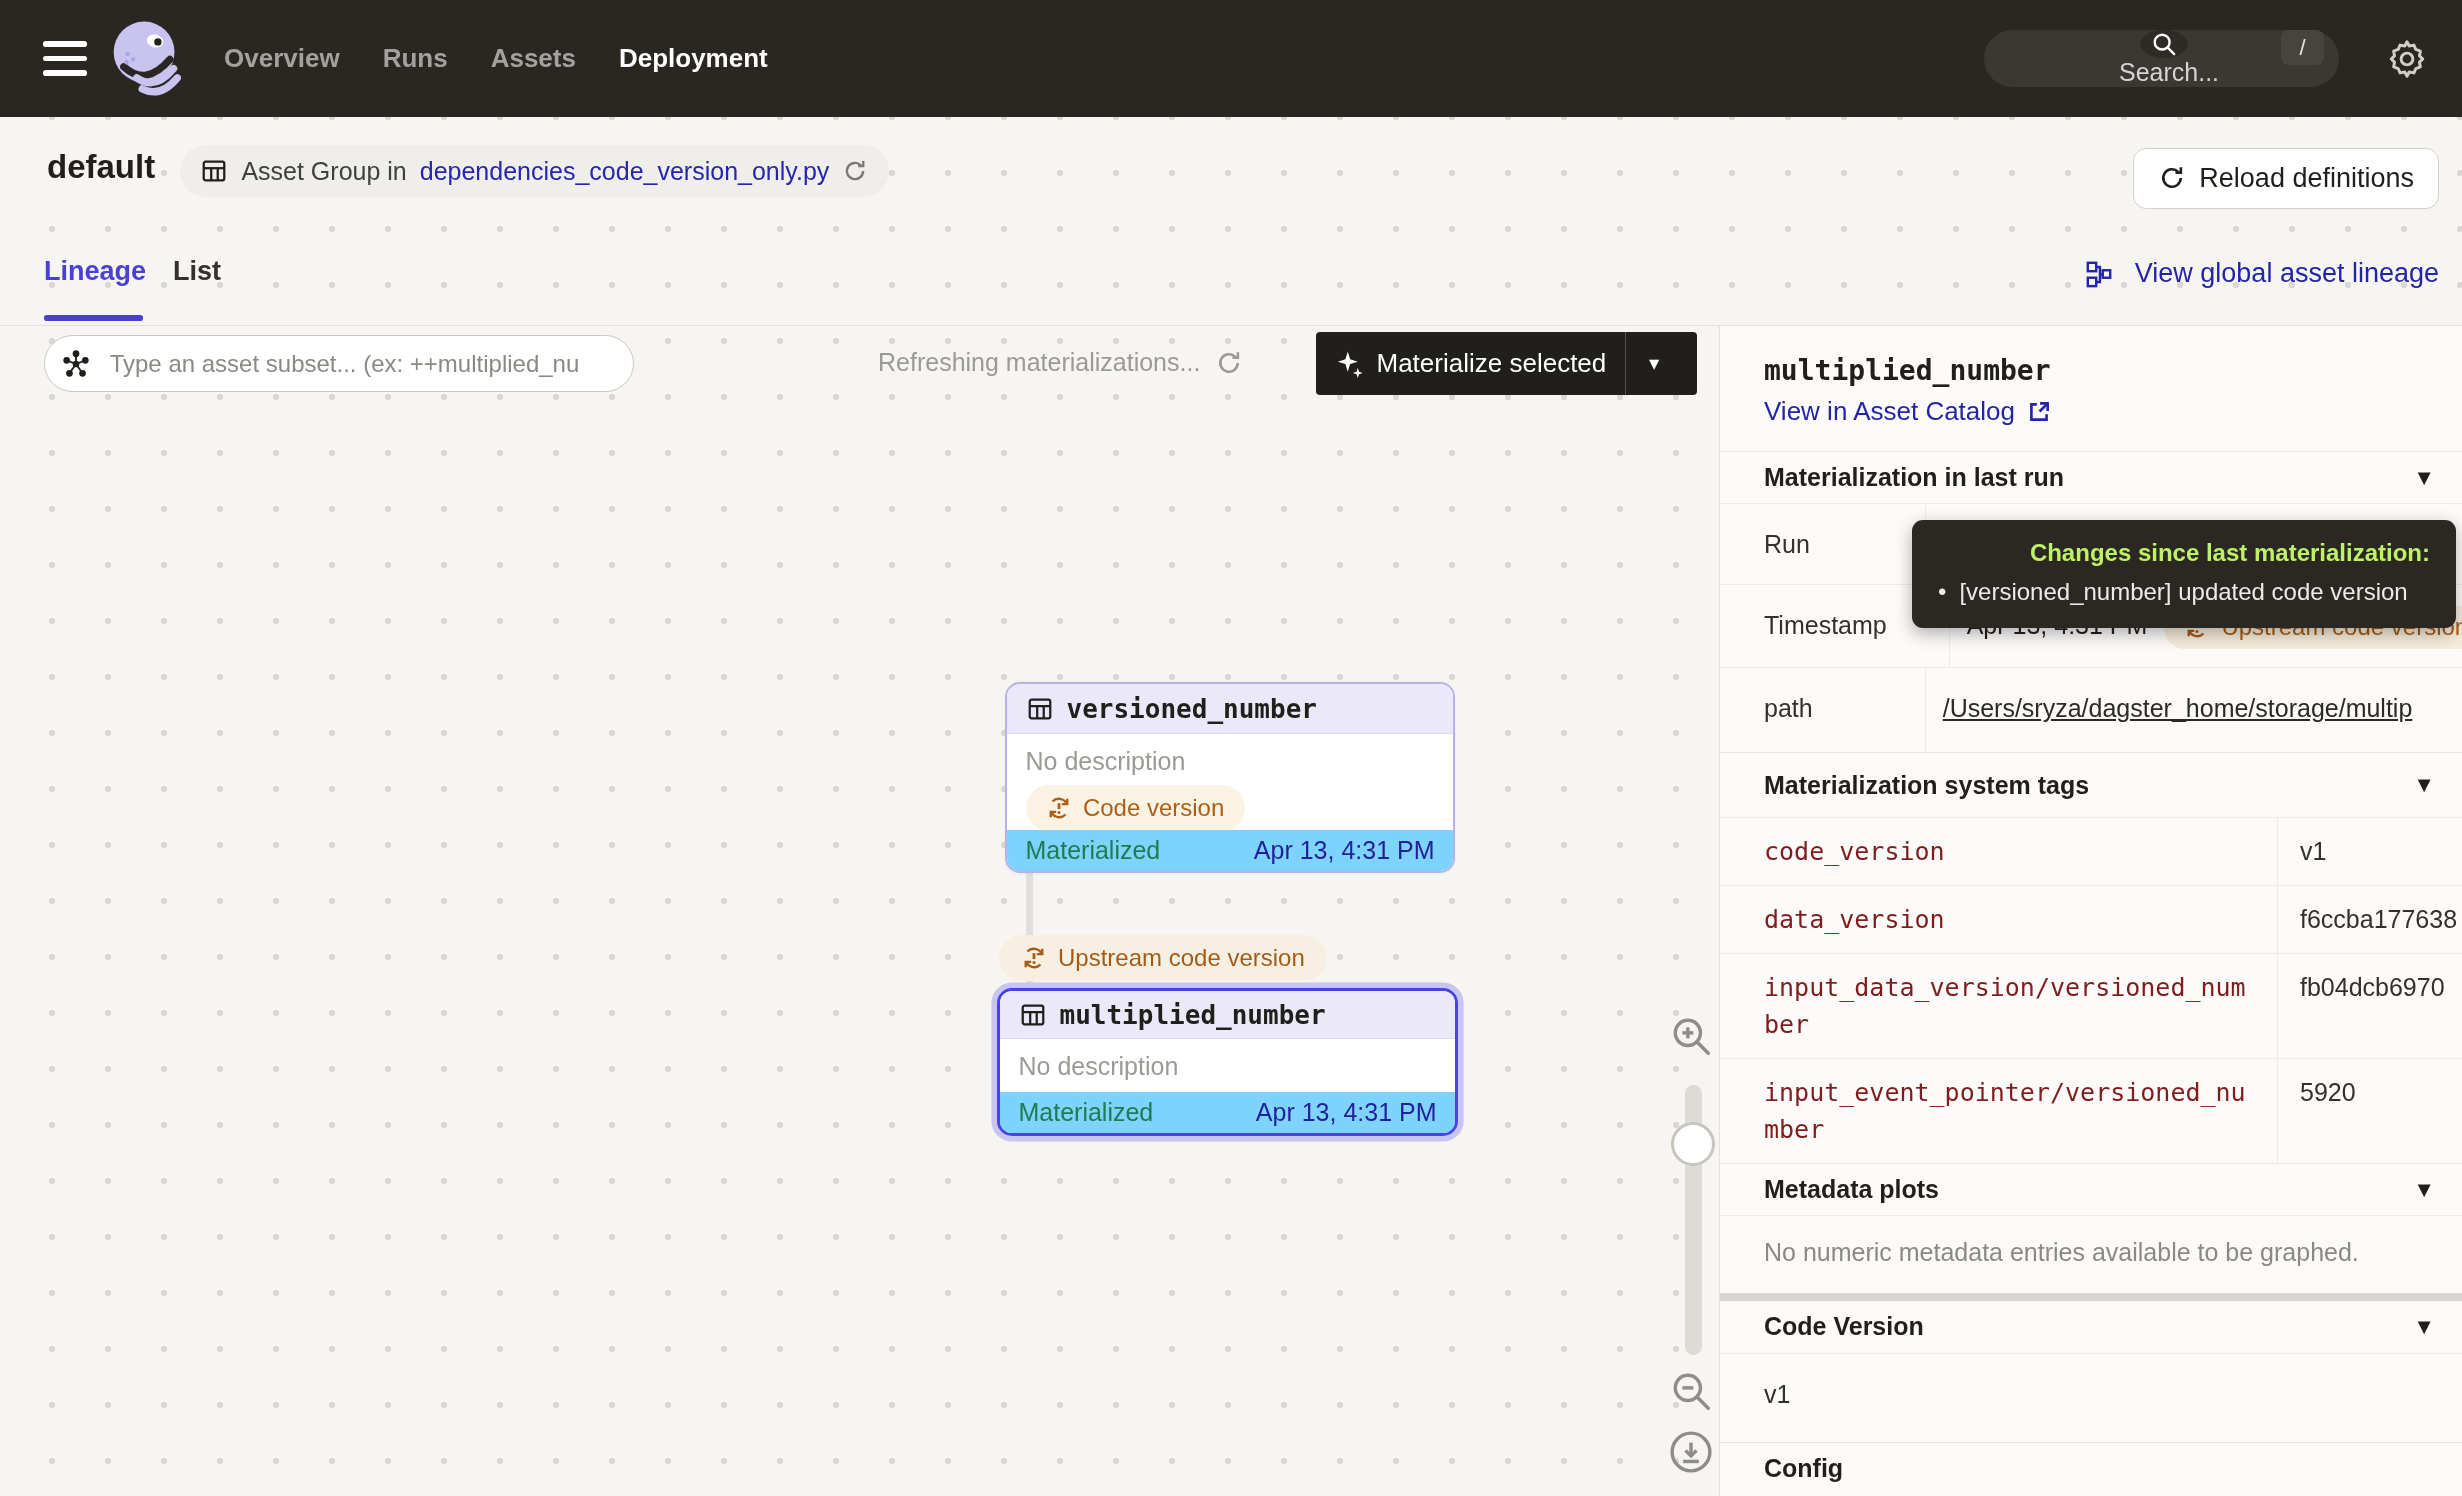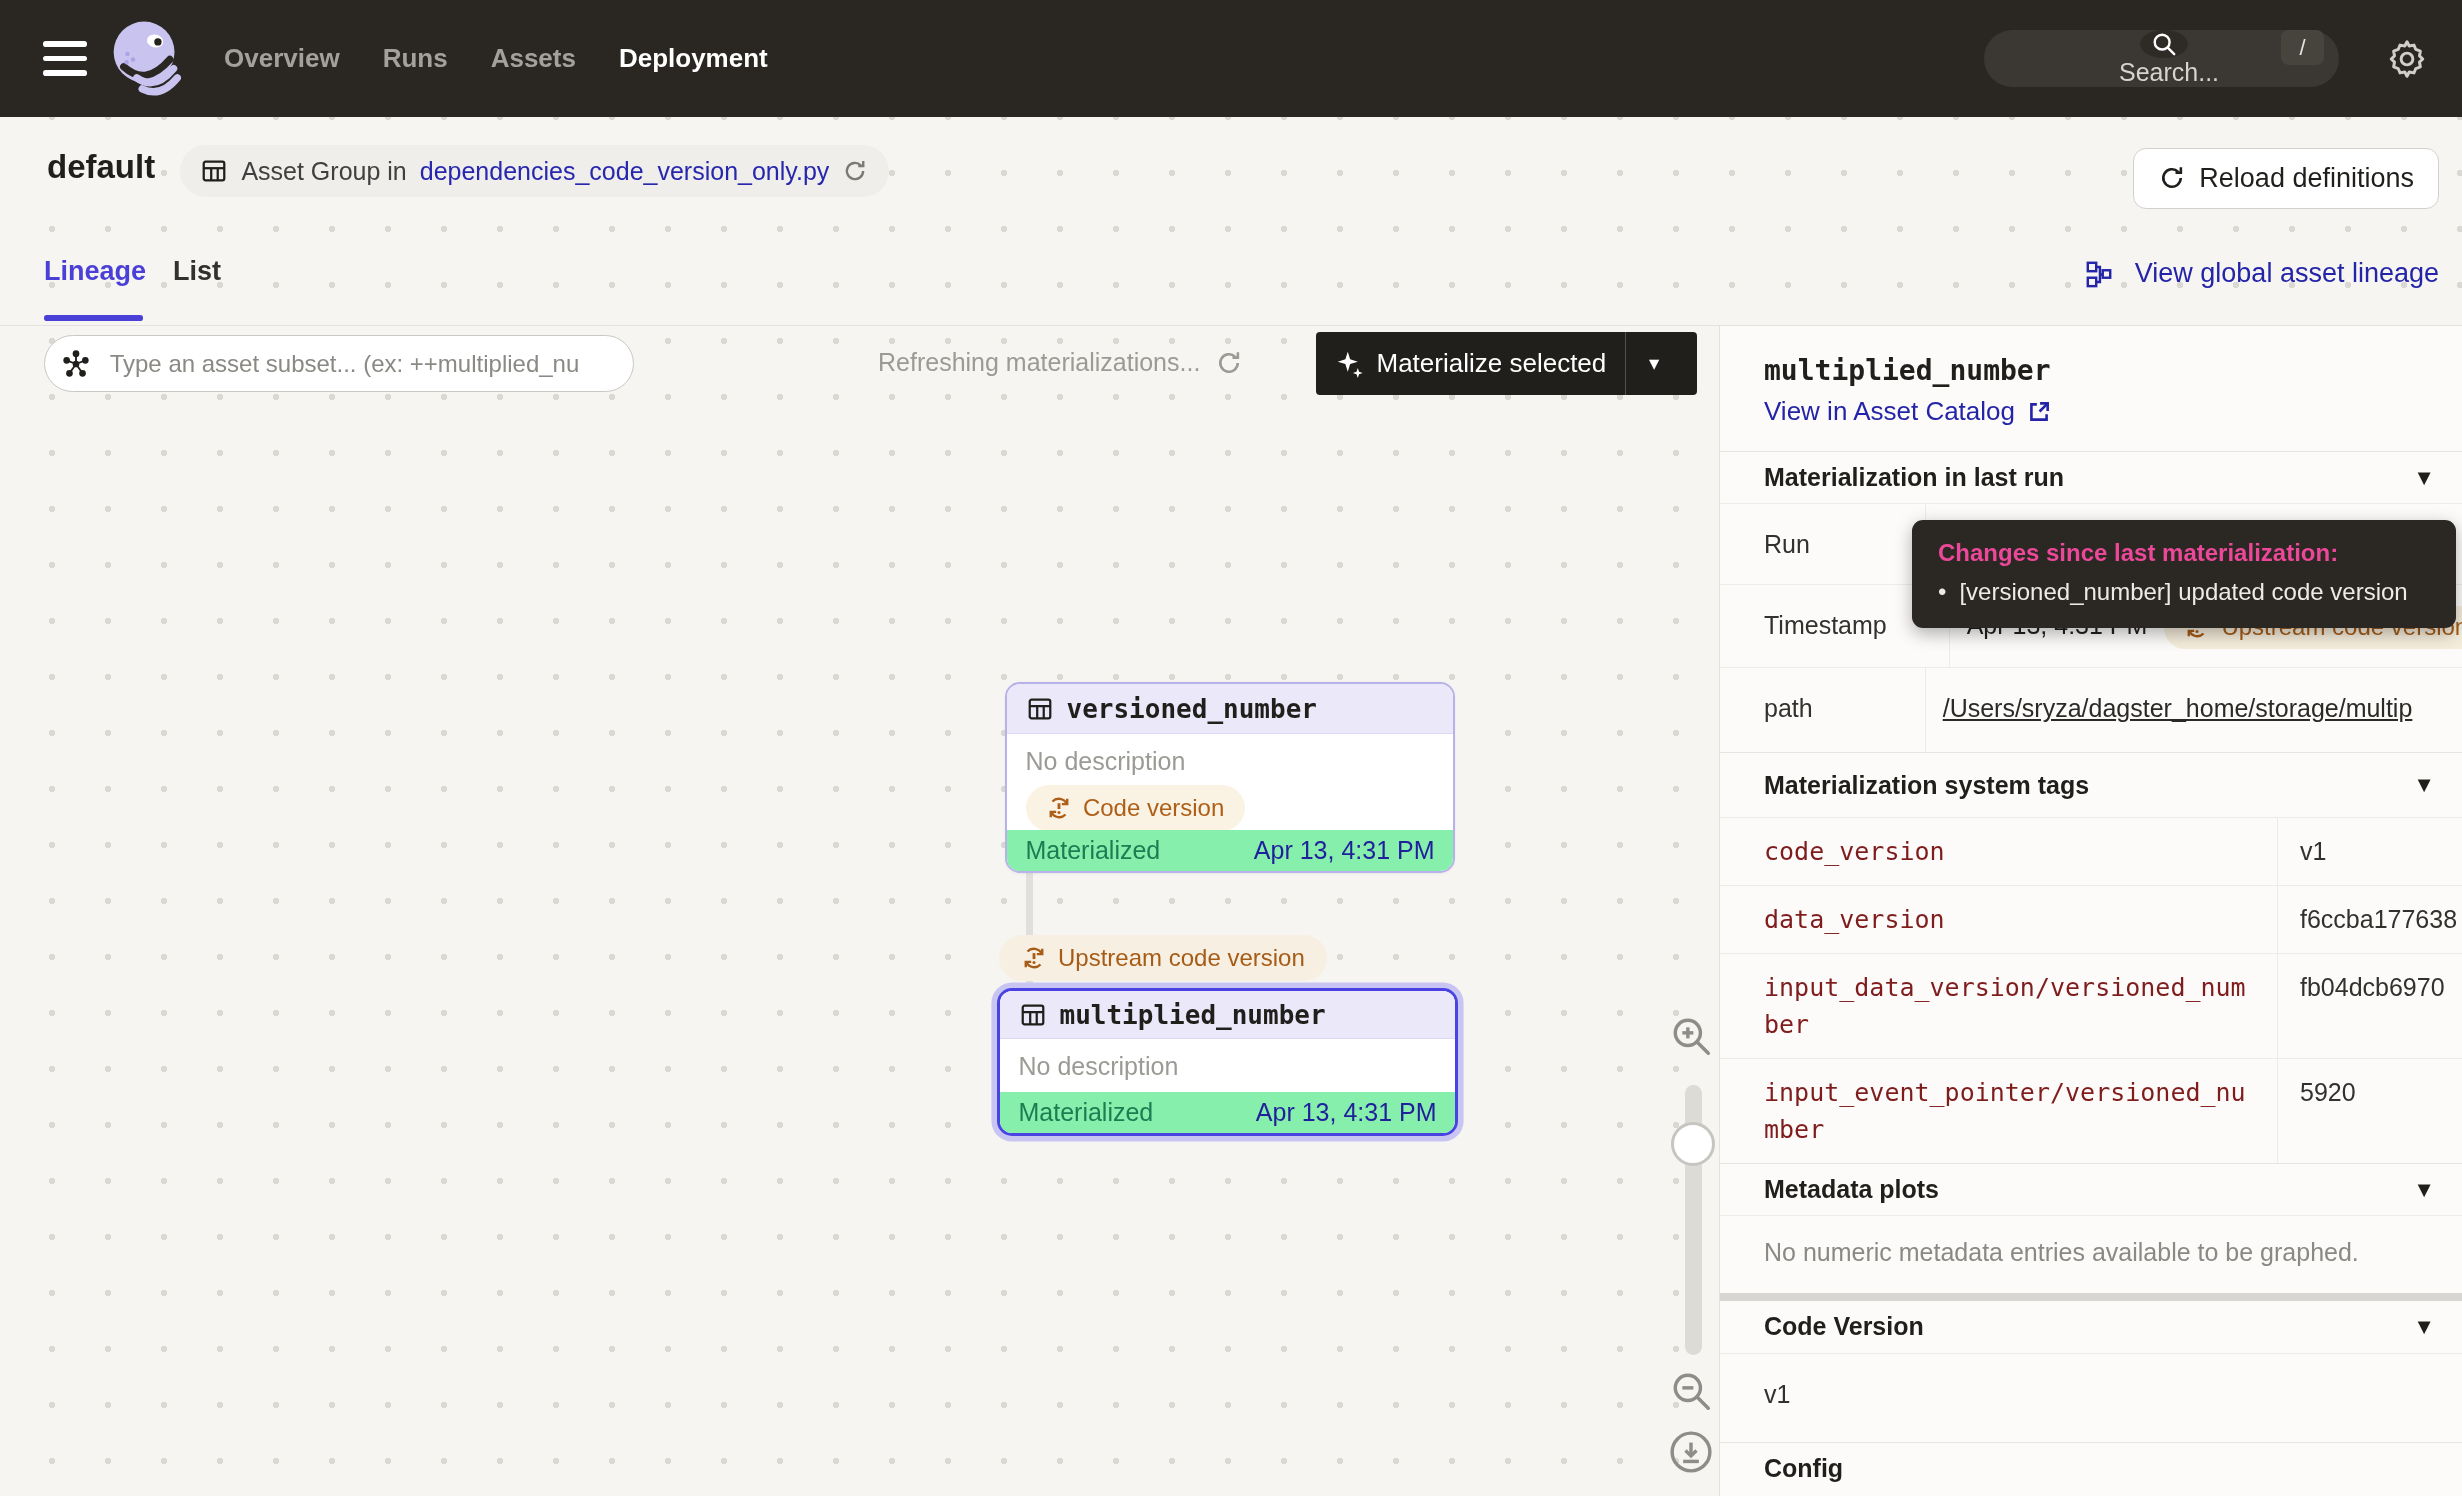--- a/index.html
+++ b/index.html
@@ -61,21 +61,21 @@
 
   .edge { position:absolute; left:1026px; top:545px; width:6.5px; height:122px; background:#E0DFDB; }
 
   .asset-node { position:absolute; background:#FFFFFF; border:2.8px solid #B7B2EA; border-radius:15px; overflow:hidden; box-shadow:0 0.9px 2.8px rgba(0,0,0,0.06); }
   .asset-node.selected { border:3.7px solid #4843E2; box-shadow:0 0 0 5.6px #C9C5F3; }
   .node-header { height:50px; background:#EAE8F9; border-bottom:0.9px solid #DCD9F4; display:flex; align-items:center; padding:0 18.5px; gap:13px; }
   .node-header .name { font-size:26px; font-weight:600; color:#211F1C; }
   .node-desc { font-size:25px; color:#9B9A95; margin:13px 18.5px 0 18.5px; }
   .node-tag { display:inline-flex; align-items:center; height:46px; border-radius:23px; background:#FAF2E3; padding:0 20.4px; gap:11px; margin:9.3px 0 0 18.5px; }
   .node-tag span { font-size:24px; color:#AE5F17; }
-  .node-footer { position:absolute; left:0; right:0; bottom:0; height:41px; background:#86efac; display:flex; align-items:center; justify-content:space-between; padding:0 18.5px; }
+  .node-footer { position:absolute; left:0; right:0; bottom:0; height:41px; background:#7dd3fc; display:flex; align-items:center; justify-content:space-between; padding:0 18.5px; }
   .node-footer .status { font-size:25px; color:#1C7D52; }
   .node-footer .time { font-size:25px; color:#201F9C; }
   #node-versioned { left:1005px; top:356px; width:450px; height:191px; }
   #node-multiplied { left:997px; top:662px; width:461px; height:148px; }
   #node-multiplied .node-header { height:48px; }
 
   .upstream-tag { position:absolute; left:999px; top:609px; height:46px; border-radius:23px; background:#F7EFE1; display:flex; align-items:center; padding:0 22px; gap:11px; z-index:3; }
   .upstream-tag span { font-size:24px; color:#A65C17; }
 
   
@@ -102,21 +102,21 @@
   .ts-tag { display:inline-flex; align-items:center; height:43px; border-radius:21px; background:#F5EDDC; padding:0 20.4px; gap:11px; margin-top:-5.6px; }
   .ts-tag span { font-size:24px; color:#A65C17; white-space:nowrap; }
   .tag-row { display:flex; border-top:0.9px solid #ECEBE8; }
   .tag-row .k { width:557px; padding:15px 22px 15px 44px; font-size:25px; line-height:37px; color:#7f1d1d; word-break:break-all; }
   .tag-row .v { flex:1; border-left:0.9px solid #ECEBE8; padding:16.7px 0 16.7px 22px; font-size:25px; line-height:33px; color:#33312E; white-space:nowrap; overflow:hidden; }
   .empty-row { border-top:0.9px solid #ECEBE8; padding:22px 37px 26px 44px; font-size:25px; color:#8A8984; }
   .thick-div { height:7.4px; background:#D7D6D2; }
   .value-row { border-top:0.9px solid #ECEBE8; padding:26px 0 33px 44px; font-size:25px; color:#33312E; }
 
   .tooltip { position:absolute; left:192px; top:194px; width:544px; background:#2B2823; border-radius:11px; padding:18.5px 26px 22px 26px; box-shadow:0 5.6px 16.7px rgba(0,0,0,0.3); z-index:20; }
-  .tooltip .tt-title { font-size:24px; font-weight:700; color:#ec4899; margin-bottom:11px; }
+  .tooltip .tt-title { font-size:24px; font-weight:700; color:#bef264; margin-bottom:11px;text-align:right; }
   .tooltip .tt-item { display:flex; gap:13px; font-size:24px; color:#ECEBE8; }
 
   svg { display:block; }
 </style>
 </head>
 <body>
 
 <div id="app">
 
   <div class="topnav">

